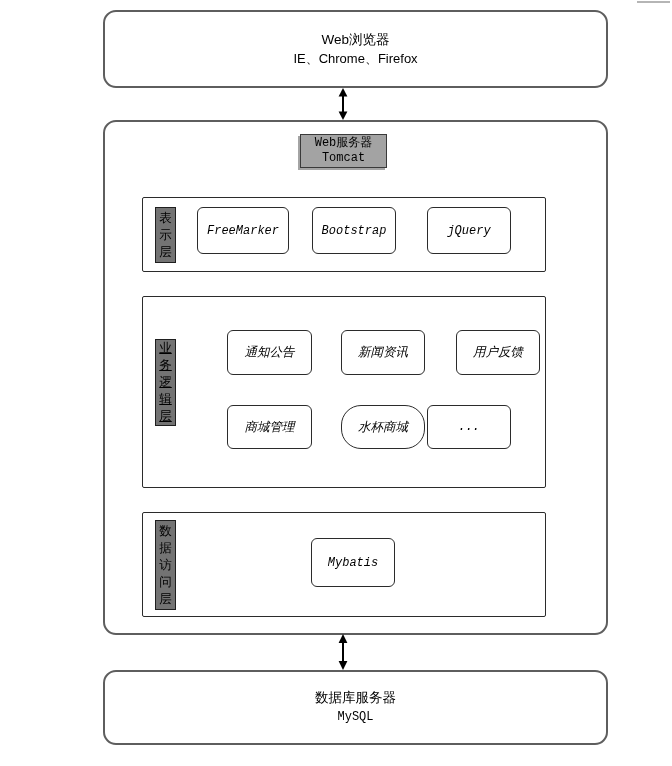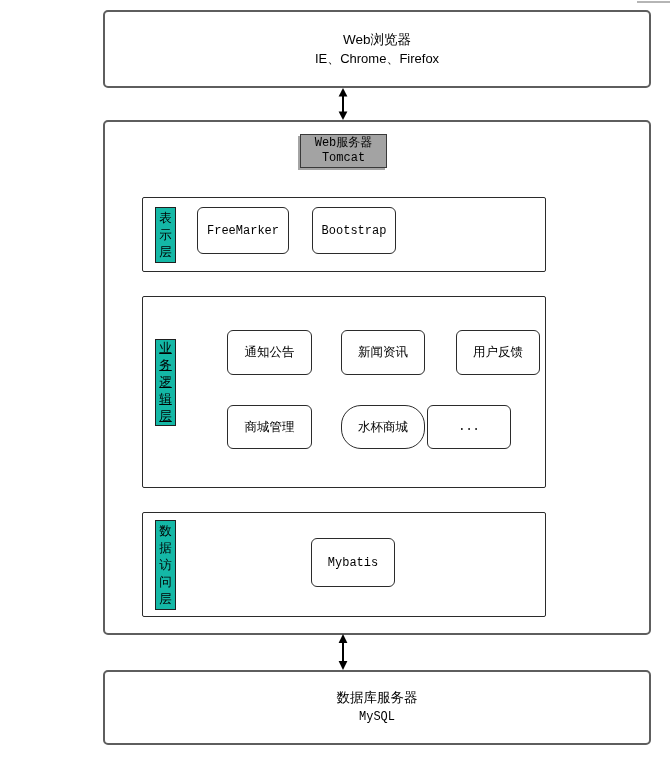--- a/index.html
+++ b/index.html
@@ -16,23 +16,23 @@
     position:relative;
     width:672px;
     height:766px;
     background:var(--background);
     overflow:hidden;
   }
   
   .outer-box{
     position:absolute;
     left:103px;
-    width:548px;
+    width:505px;
     border:2px solid var(--border-outer);
-    border-radius:5px;
+    border-radius:13px;
     background:#fff;
     display:flex;
     flex-direction:column;
     align-items:center;
     justify-content:center;
   }
   .box-top{top:10px; height:78px;}
   .box-middle{top:120px; height:515px; justify-content:flex-start;}
   .box-bottom{top:670px; height:75px;}
   .tier-title{
@@ -76,21 +76,21 @@
     background:#fff;
   }
   .section-presentation{top:197px; height:75px;}
   .section-business{top:296px; height:192px;}
   .section-data{top:512px; height:105px;}
   
   .layer-label{
     position:absolute;
     width:21px;
     border:1px solid #1f1f1f;
-    background:#14b8a6;
+    background:#737373;
     font-family:"Liberation Serif","DejaVu Serif",serif;
     font-size:12.5px;
     line-height:17px;
     text-align:center;
     word-break:break-all;
     display:flex;
     align-items:center;
     justify-content:center;
   }
   .label-presentation{left:155px; top:207px; height:56px;}
@@ -100,20 +100,21 @@
   .component{
     position:absolute;
     border:1.5px solid var(--border-inner);
     border-radius:6px;
     background:#fff;
     display:flex;
     align-items:center;
     justify-content:center;
     text-align:center;
     font-size:12px;
+    font-style:italic;
   }
   .mono{font-family:"Liberation Mono","DejaVu Sans Mono",monospace;}
   .cjk{font-family:"Liberation Serif","DejaVu Serif",serif; font-size:12.5px;margin-left:29px;}
   .c-freemarker{left:197px; top:207px; width:92px; height:47px;}
   .c-bootstrap {left:312px; top:207px; width:84px; height:47px;}
   .c-jquery    {left:427px; top:207px; width:84px; height:47px;}
   .c-notice    {left:198px; top:330px; width:85px; height:45px;}
   .c-news      {left:312px; top:330px; width:84px; height:45px;}
   .c-feedback  {left:427px; top:330px; width:84px; height:45px;}
   .c-mall      {left:198px; top:405px; width:85px; height:44px;}
@@ -159,20 +160,21 @@
 
   <div class="server-label">
     <div>Web服务器</div>
     <div>Tomcat</div>
   </div>
 
   <div class="section section-presentation"></div>
   <div class="layer-label label-presentation">表示层</div>
   <div class="component mono c-freemarker">FreeMarker</div>
   <div class="component mono c-bootstrap">Bootstrap</div>
+  <div class="component mono c-jquery">jQuery</div>
 
   <div class="section section-business"></div>
   <div class="layer-label label-business">业务逻辑层</div>
   <div class="component cjk c-notice">通知公告</div>
   <div class="component cjk c-news">新闻资讯</div>
   <div class="component cjk c-feedback">用户反馈</div>
   <div class="component cjk c-mall">商城管理</div>
   <div class="component cjk c-cupmall">水杯商城</div>
   <div class="component mono c-more">...</div>
 

